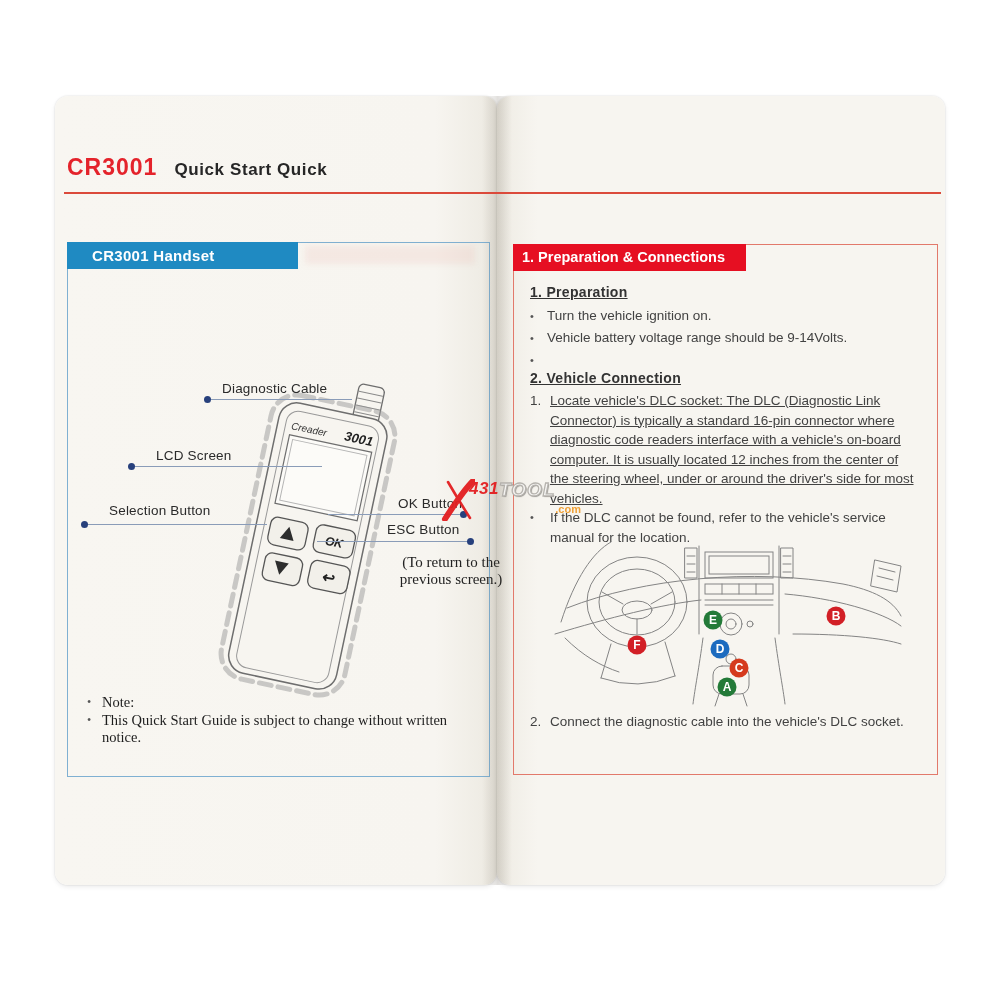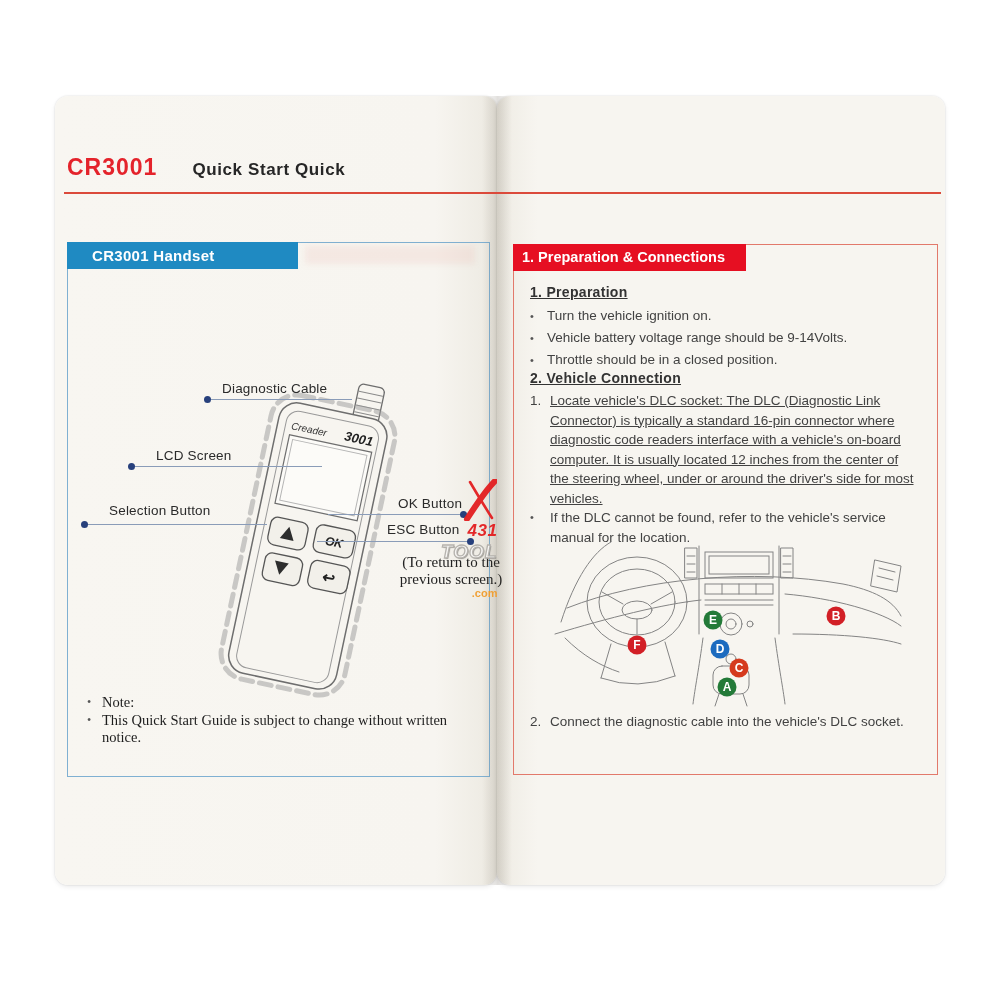--- a/index.html
+++ b/index.html
@@ -10,21 +10,21 @@
           border-radius:13px; box-shadow:0 0 2px rgba(0,0,0,.14), 0 2px 5px rgba(0,0,0,.08); }
   .page-left  { left:55px;  width:442px;
     background:linear-gradient(to right,#f8f6f1 0%,#f7f5f0 86%,#edeae2 99%); }
   .page-right { left:497px; width:448px;
     background:linear-gradient(to right,#eeebe3 0%,#f7f5f0 9%,#f7f5f0 100%); }
   .fold-shadow { position:absolute; left:482px; top:96px; width:30px; height:789px; z-index:5;
     background:linear-gradient(to right, rgba(90,80,65,0) 0%, rgba(90,80,65,.14) 45%, rgba(90,80,65,.18) 52%, rgba(90,80,65,0) 100%);
     pointer-events:none; }
 
   
-  .title-row { position:absolute; left:12px; top:58px; display:flex; align-items:baseline; gap:35px; white-space:nowrap; }
+  .title-row { position:absolute; left:12px; top:58px; display:flex; align-items:baseline; gap:17px; white-space:nowrap; }
   .title-model { font-size:23px; font-weight:bold; color:#e4232b; letter-spacing:1px; }
   .title-text  { font-size:17px; font-weight:bold; color:#262626; letter-spacing:.6px; }
   .red-rule { position:absolute; left:64px; top:192px; width:877px; height:2px; background:#db4a3b; z-index:6; }
 
   
   .blue-box { position:absolute; left:12px; top:146px; width:423px; height:535px; border:1px solid #7fb0d2; }
   .blue-bar { position:absolute; left:12px; top:146px; width:231px; height:27px; background:#1f8ac2;
               color:#fff; font-size:15px; font-weight:bold; line-height:27px; padding-left:25px; letter-spacing:.3px; }
   .ghost-smudge { position:absolute; left:250px; top:150px; width:170px; height:18px;
                   background:rgba(226,120,108,.10); filter:blur(3px); }
@@ -54,21 +54,21 @@
   .step .num { width:20px; }
   .step-1 { left:33px; top:295px; } .step-1 .stext { width:366px;text-decoration:underline; }
   .dlc-b  { left:33px; top:412px; } .dlc-b .stext { width:372px; }
   .step-2 { left:33px; top:616px; line-height:20px; } .step-2 .stext { width:358px; }
 
   svg text { font-family:"Liberation Sans", sans-serif; }
   .device-svg { position:absolute; left:140px; top:282px; z-index:1; }
   .dash-svg { position:absolute; left:56px; top:442px; }
 
   
-  .watermark { position:absolute; left:441px; top:479px; z-index:9; display:flex; align-items:flex-end; opacity:.95;flex-direction:column; }
+  .watermark { position:absolute; left:441px; top:479px; z-index:9; display:flex; align-items:flex-start; opacity:.95; }
   .wm-431 { color:#e31e20; font-weight:bold; font-style:italic; font-size:17px; letter-spacing:.5px; margin-left:-6px; }
   .wm-tool { color:#f7f6f4; font-weight:bold; font-style:italic; font-size:19px; letter-spacing:1px;
              -webkit-text-stroke:1.3px #b3b0ab; text-shadow:1px 1px 1px #8f8d89; }
   .wm-com { color:#f09d2e; font-weight:bold; font-size:11px;margin-top:24px; }
 </style>
 </head>
 <body>
 
 <div class="canvas">
 
@@ -155,21 +155,20 @@
       <div class="brow">
         <span class="bdot">•</span>
         <span>Turn the vehicle ignition on.</span>
       </div>
       <div class="brow">
         <span class="bdot">•</span>
         <span>Vehicle battery voltage range should be 9-14Volts.</span>
       </div>
       <div class="brow">
         <span class="bdot">•</span>
-        <span>Throttle should be in a closed position.</span>
       </div>
     </div>
 
     <div class="subhead" style="top:274px;">2. Vehicle Connection</div>
 
     <div class="step step-1">
       <span class="num">1.</span>
       <span class="stext">Locate vehicle's DLC socket: The DLC (Diagnostic Link Connector) is typically a standard 16-pin connector where diagnostic code readers interface with a vehicle's on-board computer. It is usually located 12 inches from the center of the steering wheel, under or around the driver's side for most vehicles.</span>
     </div>
 

